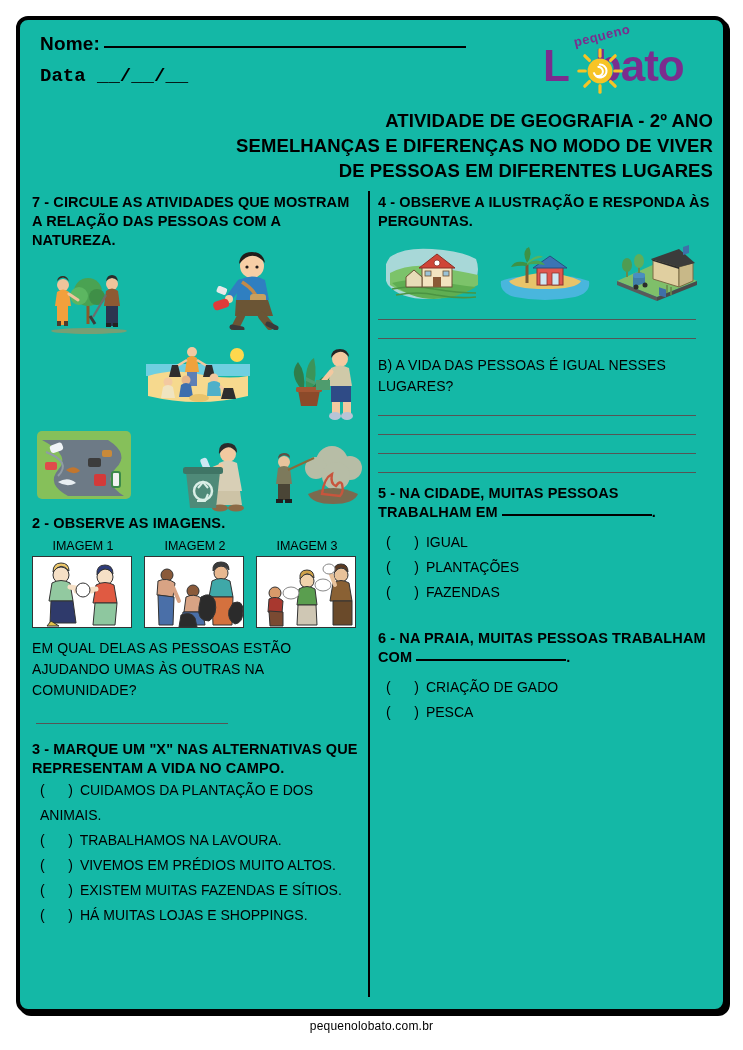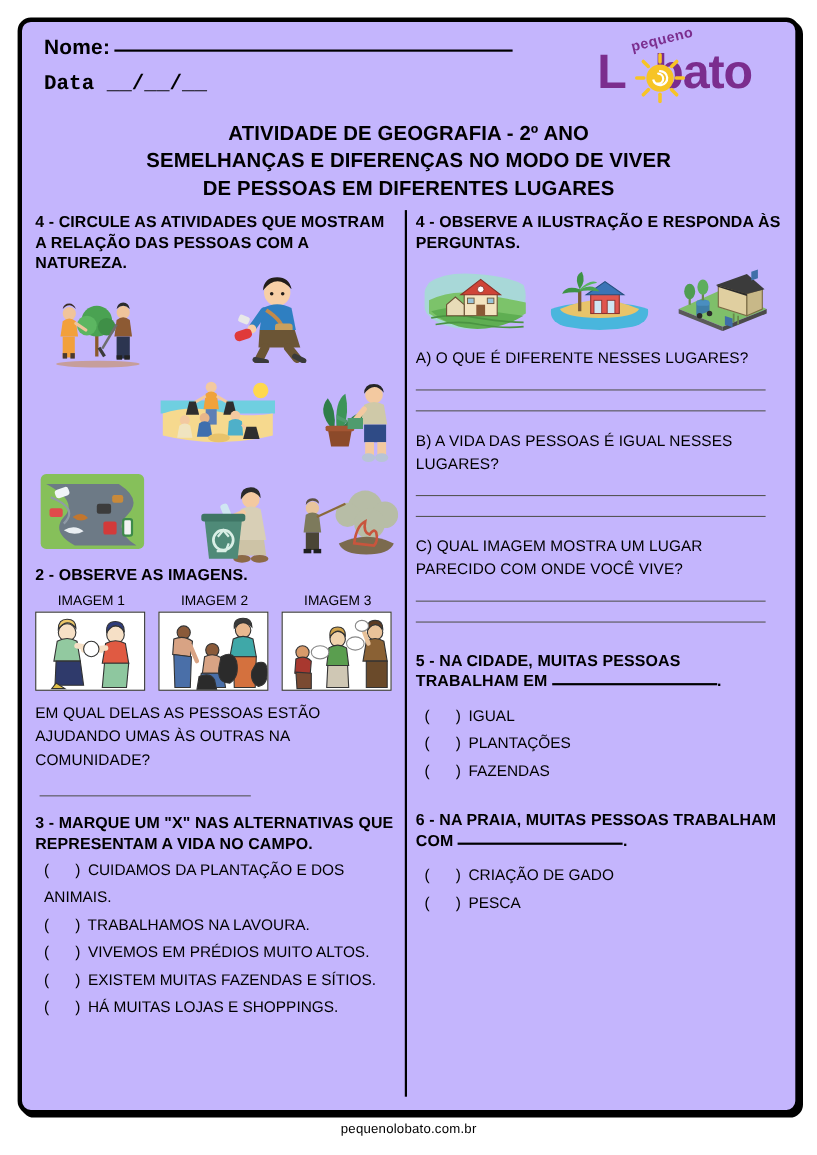--- a/index.html
+++ b/index.html
@@ -13,21 +13,21 @@
 
   .page { position: relative; width: 743px; height: 1050px; }
 
   
   .sheet {
     position: absolute;
     left: 16px; top: 16px;
     width: 711px; height: 997px;
     border: 4px solid #000;
     border-radius: 12px;
-    background: #c4b5fd;
+    background: #14b8a6;
     box-shadow: 3px 3px 0 0 #000;
     overflow: hidden;
   }
 
   
   .header { position: relative; height: 86px; }
   .name-line {
     position: absolute; left: 20px; top: 13px;
     font-size: 19px; font-weight: bold; letter-spacing: .2px;
     white-space: nowrap;
@@ -57,21 +57,21 @@
     font-size: 44px; font-weight: bold; color: #7B2D8E;
     letter-spacing: -1px; line-height: 52px;
   }
   .logo-main .gap { color: transparent; }
   .sun {
     position: absolute; left: 36px; top: 22px;
     width: 46px; height: 46px;
   }
 
   
-  .title-block { text-align: center; padding: 2px 10px 6px; }
+  .title-block { text-align: right; padding: 2px 10px 6px; }
   .title-block div {
     font-size: 18.5px; font-weight: bold;
     line-height: 25px; letter-spacing: .1px;
   }
 
   
   .columns { display: flex; height: 812px; }
   .col-left { width: 348px; padding: 4px 10px 0 12px; }
   .col-div { width: 2px; background: #000; margin-top: 2px; height: 806px; }
   .col-right { flex: 1; padding: 4px 10px 0 8px; }
@@ -161,21 +161,21 @@
     <div class="title-block">
       <div>ATIVIDADE DE GEOGRAFIA - 2º ANO</div>
       <div>SEMELHANÇAS E DIFERENÇAS NO MODO DE VIVER</div>
       <div>DE PESSOAS EM DIFERENTES LUGARES</div>
     </div>
 
     <div class="columns">
 
       <div class="col-left">
 
-        <h2 class="q">4 - CIRCULE AS ATIVIDADES QUE MOSTRAM A RELAÇÃO DAS PESSOAS COM A NATUREZA.</h2>
+        <h2 class="q">7 - CIRCULE AS ATIVIDADES QUE MOSTRAM A RELAÇÃO DAS PESSOAS COM A NATUREZA.</h2>
 
         <div class="ill-canvas">
 
           <svg class="ill" style="left:14px;top:18px" width="86" height="68" viewBox="0 0 86 68">
             <ellipse cx="43" cy="63" rx="38" ry="3" fill="#c98a4b" opacity=".55"></ellipse>
             <path d="M42 56 L42 30" stroke="#8b5a2b" stroke-width="3"></path>
             <circle cx="42" cy="24" r="14" fill="#4aa252"></circle>
             <circle cx="33" cy="28" r="9" fill="#5cb661"></circle>
             <circle cx="51" cy="29" r="8" fill="#3f8f47"></circle>
 
@@ -460,33 +460,31 @@
               <circle cx="36" cy="44" r="2.5" fill="#2b2b2b"></circle>
               <path d="M18 26 l0 10" stroke="#6a8a4a" stroke-width="2"></path>
               <ellipse cx="18" cy="24" rx="5" ry="7" fill="#4f9c52"></ellipse>
               <path d="M30 22 l0 10" stroke="#6a8a4a" stroke-width="2"></path>
               <ellipse cx="30" cy="20" rx="5" ry="7" fill="#5eae5c"></ellipse>
               <path d="M58 52 l0 -8 M62 54 l0 -8" stroke="#6a8a4a" stroke-width="1.6"></path>
             </svg>
           </div>
         </div>
 
-        <p class="t">A) O QUE É DIFERENTE NESSES LUGARES?</p>
         <div class="rule r1"></div>
         <div class="rule r1"></div>
 
         <p class="t" style="margin-top:16px">B) A VIDA DAS PESSOAS É IGUAL NESSES LUGARES?</p>
         <div class="rule r1"></div>
         <div class="rule r1"></div>
 
-        <p class="t" style="margin-top:16px">C) QUAL IMAGEM MOSTRA UM LUGAR PARECIDO COM ONDE VOCÊ VIVE?</p>
-        <div class="rule r1"></div>
-        <div class="rule r1"></div>
-
-        <h2 class="q" style="margin-top:26px"><span>5 - NA CIDADE, MUITAS PESSOAS TRABALHAM EM</span> <span class="blank-inline"></span><span>.</span></h2>
+        <div class="rule r1"></div>
+        <div class="rule r1"></div>
+
+        <h2 class="q" style="margin-top:11px"><span>5 - NA CIDADE, MUITAS PESSOAS TRABALHAM EM</span> <span class="blank-inline"></span><span>.</span></h2>
         <div style="margin-top:8px">
           <div class="opt"><span class="box">(&nbsp;&nbsp;&nbsp;)</span> <span>IGUAL</span></div>
           <div class="opt"><span class="box">(&nbsp;&nbsp;&nbsp;)</span> <span>PLANTAÇÕES</span></div>
           <div class="opt"><span class="box">(&nbsp;&nbsp;&nbsp;)</span> <span>FAZENDAS</span></div>
         </div>
 
         <h2 class="q" style="margin-top:24px"><span>6 - NA PRAIA, MUITAS PESSOAS TRABALHAM COM</span> <span class="blank-inline"></span><span>.</span></h2>
         <div style="margin-top:8px">
           <div class="opt"><span class="box">(&nbsp;&nbsp;&nbsp;)</span> <span>CRIAÇÃO DE GADO</span></div>
           <div class="opt"><span class="box">(&nbsp;&nbsp;&nbsp;)</span> <span>PESCA</span></div>

